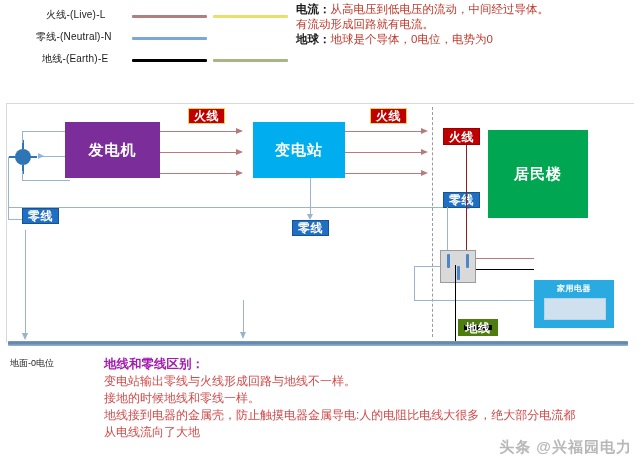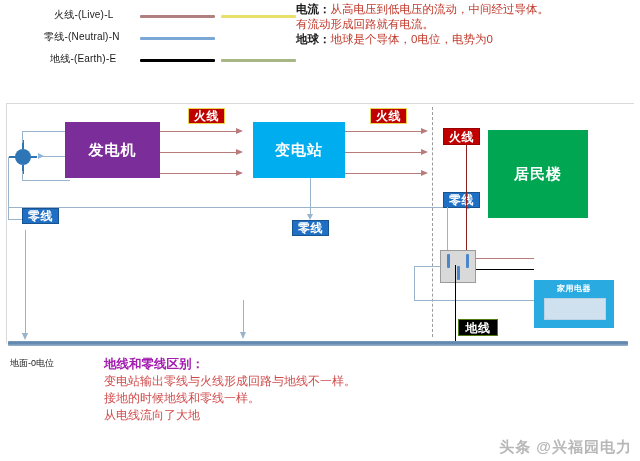--- a/index.html
+++ b/index.html
@@ -31,21 +31,21 @@
   .block.sub{background:#00AEEF;}
   .block.res{background:#00A651;}
   
   .tag{
     box-sizing:border-box;display:flex;align-items:center;justify-content:center;
     font-size:12px;font-weight:bold;color:#fff;letter-spacing:.5px;line-height:1;
   }
   .tag.live{background:#C00000;border:1px solid #E8D44D;}
   .tag.live-plain{background:#C00000;border:1px solid #9a0000;}
   .tag.neutral{background:#1F6FC4;border:1px solid #17538f;}
-  .tag.earth{background:#000000;border:1px solid #4d7c0f;}
+  .tag.earth{background:#000000;border:6px solid #4d7c0f;}
   
   .wire-h{height:1px;}
   .wire-v{width:1px;}
   .red{background:#b97a7a;}
   .redline{background:#8B2020;}
   .blue2{background:#9ab4cc;}
   .black{background:#000;}
   
   .arrow-r{width:0;height:0;border-top:3.5px solid transparent;border-bottom:3.5px solid transparent;}
   .arrow-d{width:0;height:0;border-left:3.5px solid transparent;border-right:3.5px solid transparent;}
@@ -84,21 +84,21 @@
   .note-title{font-size:12.5px;font-weight:bold;color:#a21caf;line-height:17px;}
   .note-line{font-size:12px;color:#D04A4A;line-height:17px;white-space:nowrap;}
   
   .watermark{
     font-size:15px;font-weight:bold;color:#b8b8b8;letter-spacing:1px;white-space:nowrap;
   }
 </style>
 </head>
 <body>
 
-<div class="abs" style="left:12px;top:0;width:300px;height:80px;">
+<div class="abs" style="left:4px;top:0;width:300px;height:80px;">
 
   <div class="abs legend-label" style="left:42px;top:8px;">火线-(Live)-L</div>
   <div class="abs swatch" style="left:128px;top:15px;width:75px;background:#b08080;"></div>
   <div class="abs swatch" style="left:209px;top:15px;width:75px;background:#e8e06a;"></div>
 
   <div class="abs legend-label" style="left:32px;top:30px;">零线-(Neutral)-N</div>
   <div class="abs swatch" style="left:128px;top:37px;width:75px;background:#7ba7d7;"></div>
 
   <div class="abs legend-label" style="left:38px;top:52px;">地线-(Earth)-E</div>
   <div class="abs swatch" style="left:128px;top:59px;width:75px;background:#000000;"></div>
@@ -238,16 +238,17 @@
 <div class="abs ground-label" style="left:10px;top:357px;">地面-0电位</div>
 
 <div class="abs tag earth" style="left:458px;top:319px;width:40px;height:17px;">
   <span>地线</span>
 </div>
 
 <div class="abs" style="left:104px;top:356px;">
   <div class="note-title">地线和零线区别：</div>
   <div class="note-line">变电站输出零线与火线形成回路与地线不一样。</div>
   <div class="note-line">接地的时候地线和零线一样。</div>
+  <div class="note-line">地线接到电器的金属壳，防止触摸电器金属导电:人的电阻比电线大很多，绝大部分电流都</div>
   <div class="note-line">从电线流向了大地</div>
 </div>
 
 <div class="abs watermark" style="right:8px;bottom:4px;">头条 @兴福园电力</div>
 
 </body></html>

